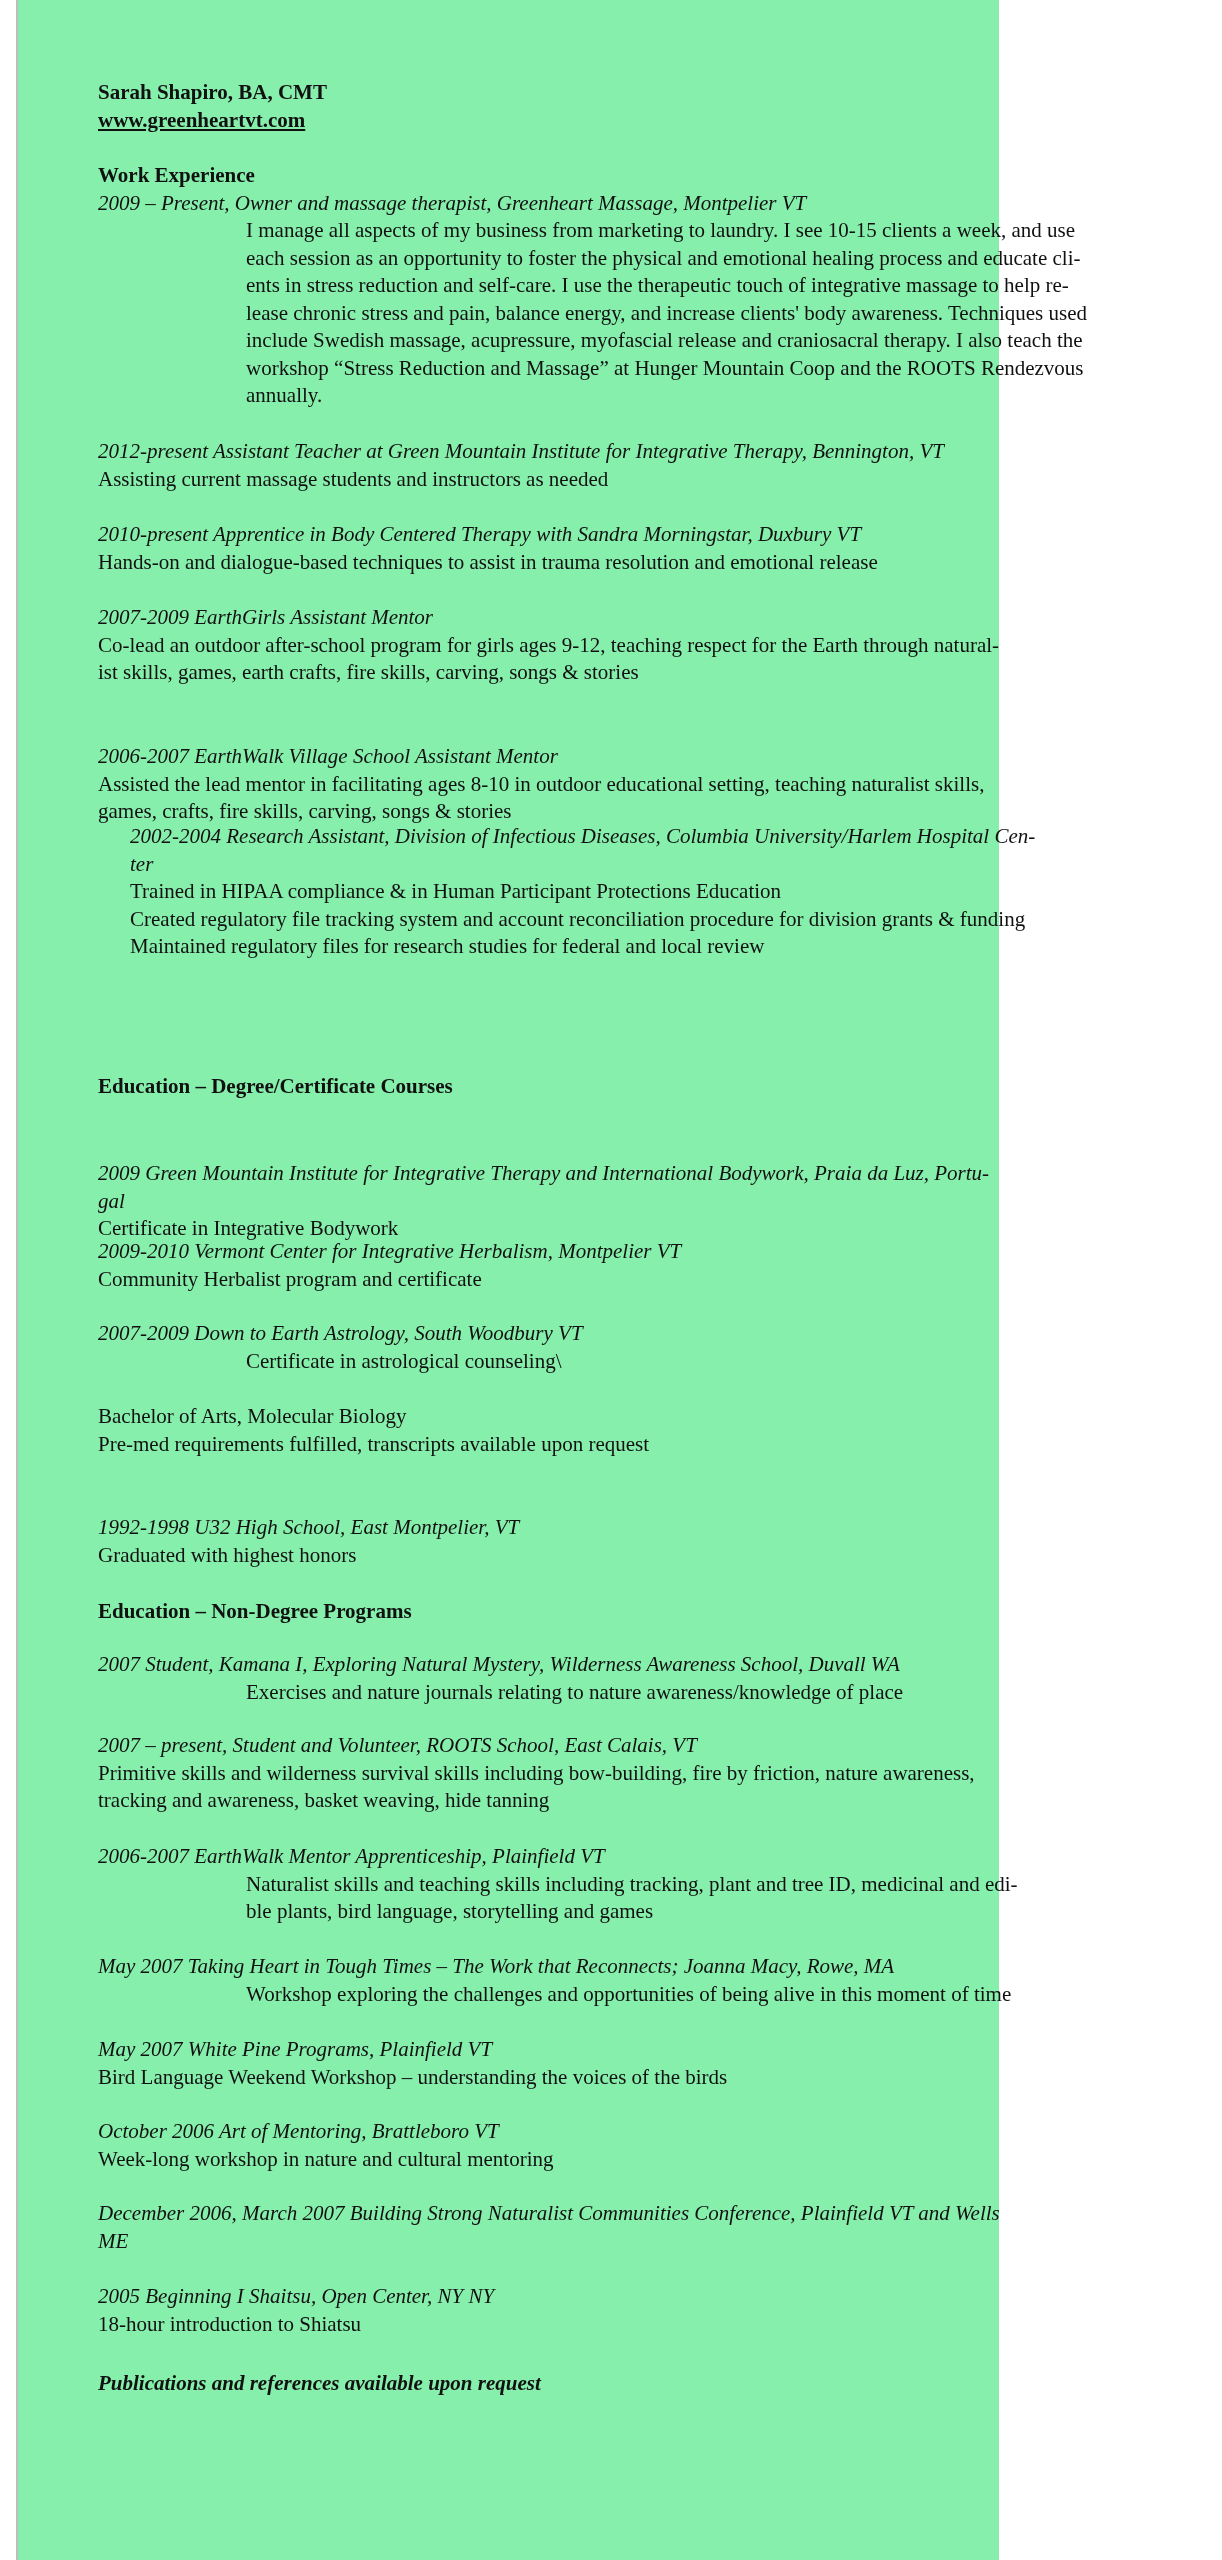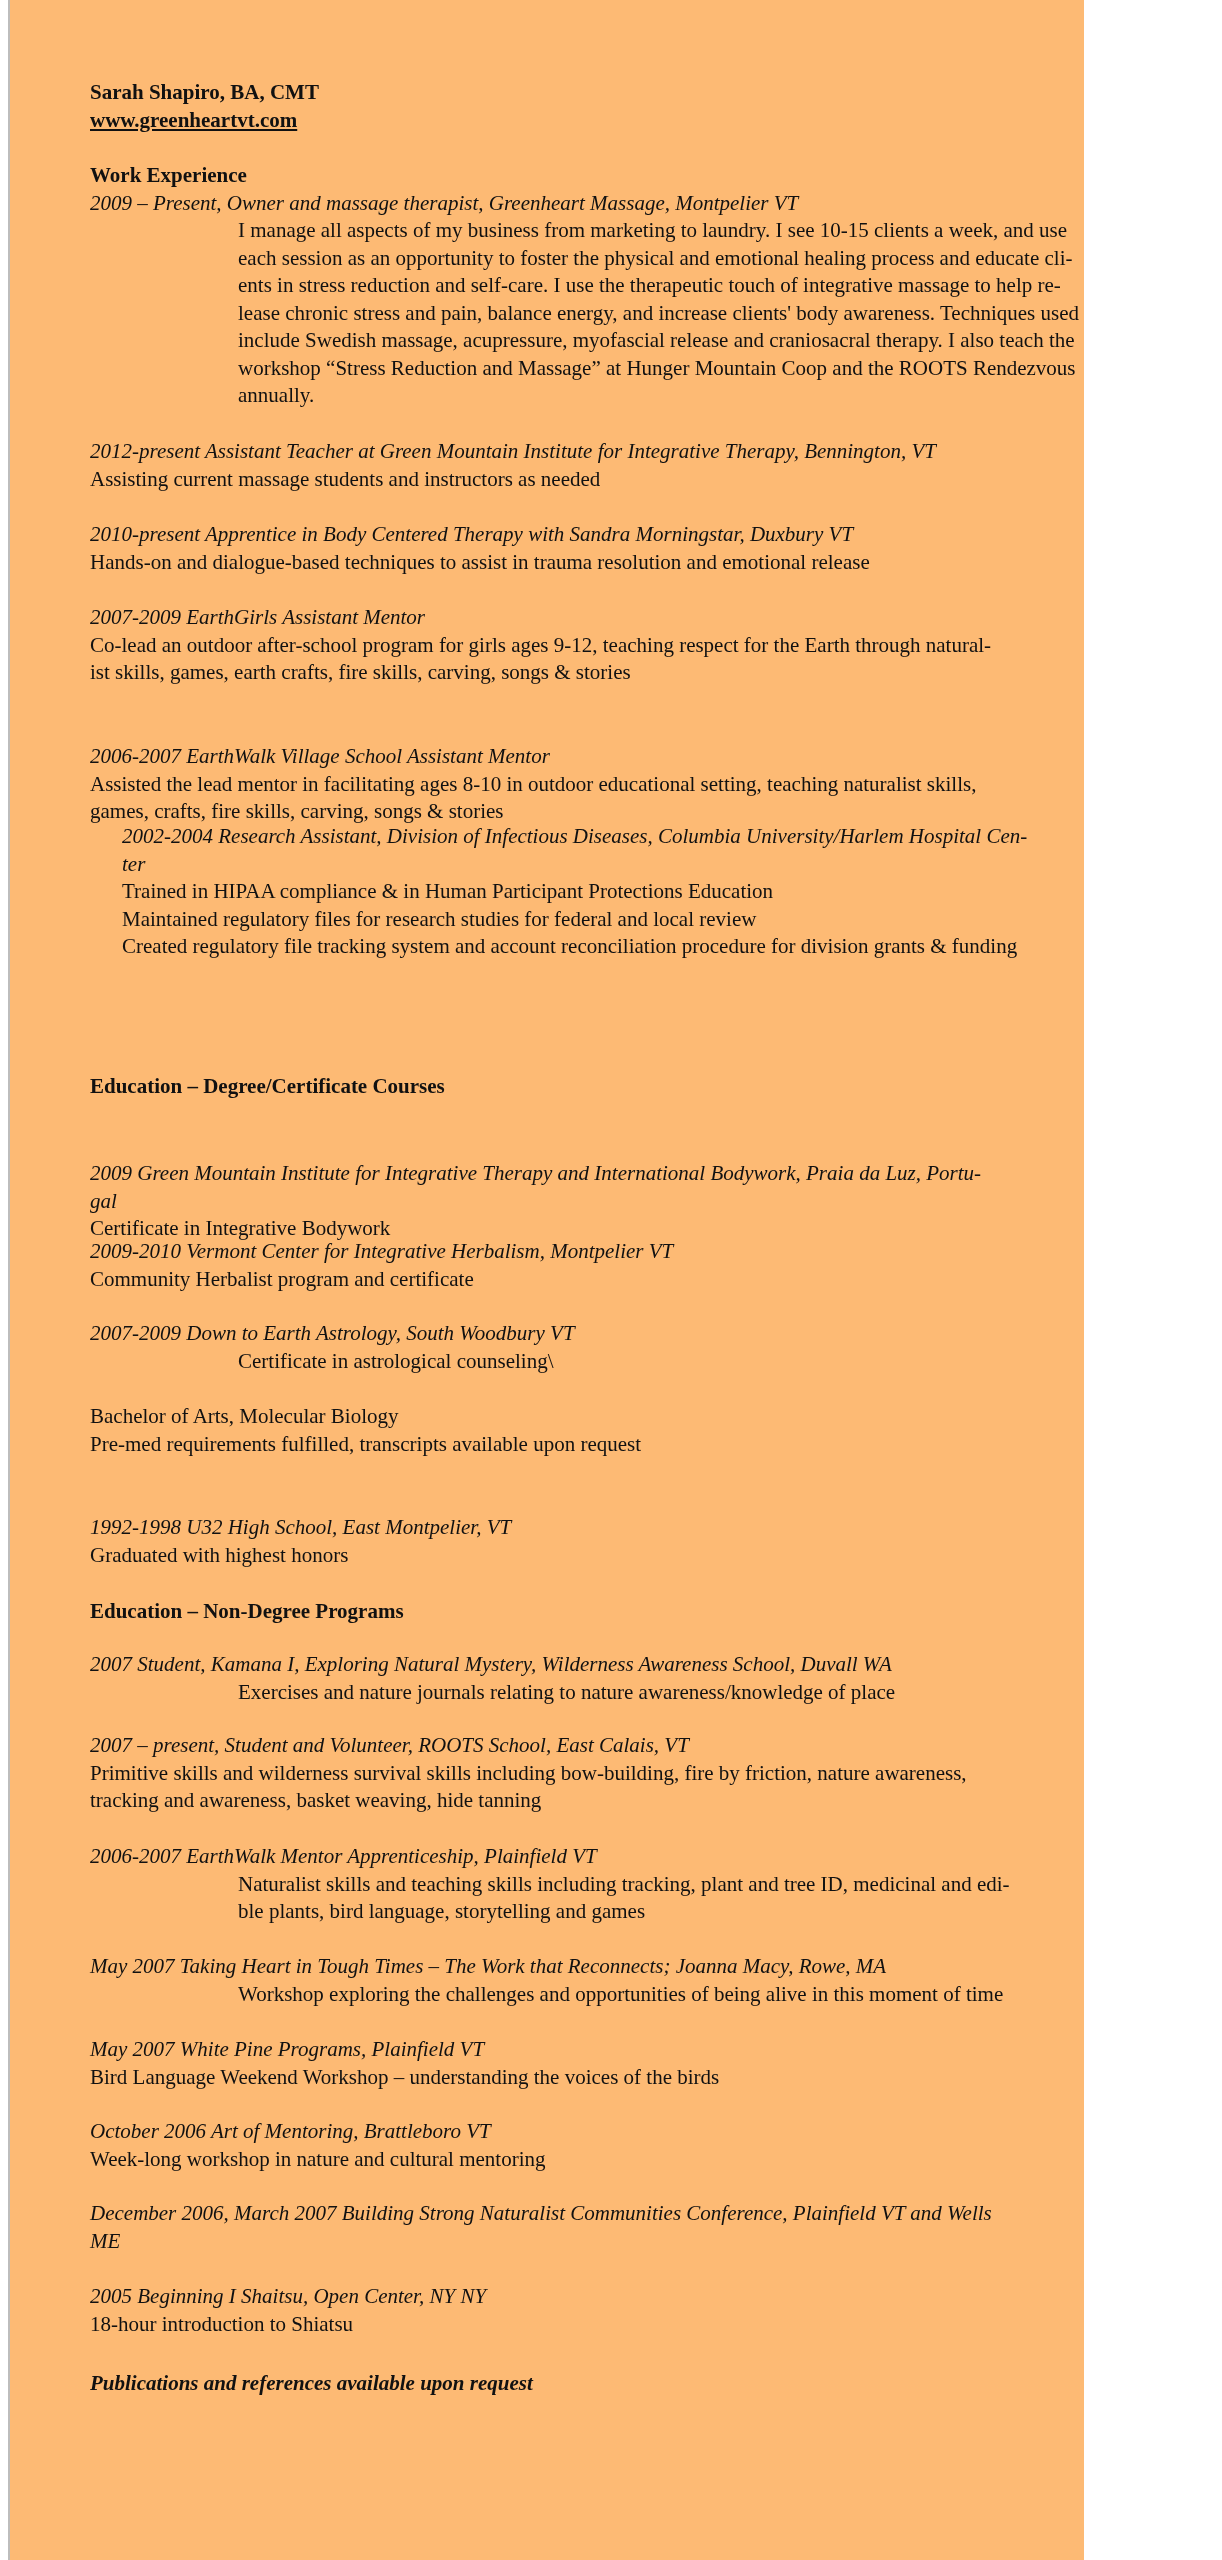--- a/index.html
+++ b/index.html
@@ -1,19 +1,19 @@
 <!DOCTYPE html>
 <html><head>
 <meta charset="utf-8">
 <style>
   html, body { margin: 0; padding: 0; background: #ffffff; }
   body { width: 1222px; height: 2560px; position: relative; overflow: hidden; }
   .page {
-    position: absolute; left: 8px; top: 0; width: 1076px; height: 2560px;
-    background: #fdba74; border-left: 2px solid #bdbdbd; box-sizing: border-box;
+    position: absolute; left: 16px; top: 0; width: 983px; height: 2560px;
+    background: #86efac; border-left: 2px solid #bdbdbd; box-sizing: border-box;
     font-family: "Liberation Serif", "DejaVu Serif", serif; color: #111111;
     font-size: 21px; line-height: 27.5px;
   }
   .blk { position: absolute; left: 80px; width: 1050px; }
   .blk div { white-space: nowrap; height: 27.5px; }
   .b { font-weight: bold; }
   .i { font-style: italic; }
   .bi { font-weight: bold; font-style: italic; }
   .ind { padding-left: 148px; }
   .link { color: #111111; text-decoration: underline; font-weight: bold; }
@@ -59,22 +59,22 @@
   <div class="blk" style="top:715px;margin-top:28px;">
     <div class="i">2006-2007 EarthWalk Village School Assistant Mentor</div>
     <div>Assisted the lead mentor in facilitating ages 8-10 in outdoor educational setting, teaching naturalist skills,</div>
     <div>games, crafts, fire skills, carving, songs &amp; stories</div>
   </div>
 
   <div class="blk" style="top:823px;margin-left:32px;">
     <div class="i">2002-2004 Research Assistant, Division of Infectious Diseases, Columbia University/Harlem Hospital Cen-</div>
     <div class="i">ter</div>
     <div>Trained in HIPAA compliance &amp; in Human Participant Protections Education</div>
+    <div>Created regulatory file tracking system and account reconciliation procedure for division grants &amp; funding</div>
     <div>Maintained regulatory files for research studies for federal and local review</div>
-    <div>Created regulatory file tracking system and account reconciliation procedure for division grants &amp; funding</div>
   </div>
 
   <div class="blk" style="top:1073px;">
     <div class="b">Education – Degree/Certificate Courses</div>
   </div>
 
   <div class="blk" style="top:1128px;margin-top:32px;">
     <div class="i">2009 Green Mountain Institute for Integrative Therapy and International Bodywork, Praia da Luz, Portu-</div>
     <div class="i">gal</div>
     <div>Certificate in Integrative Bodywork</div>

